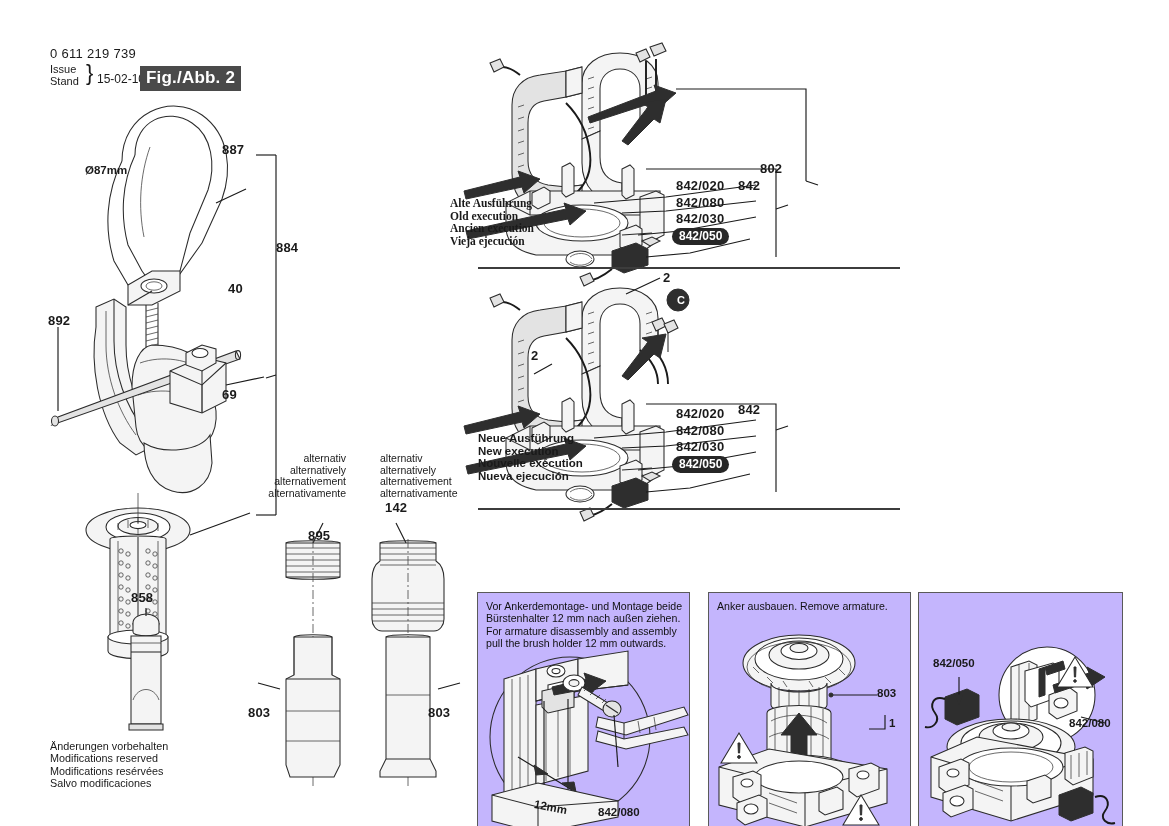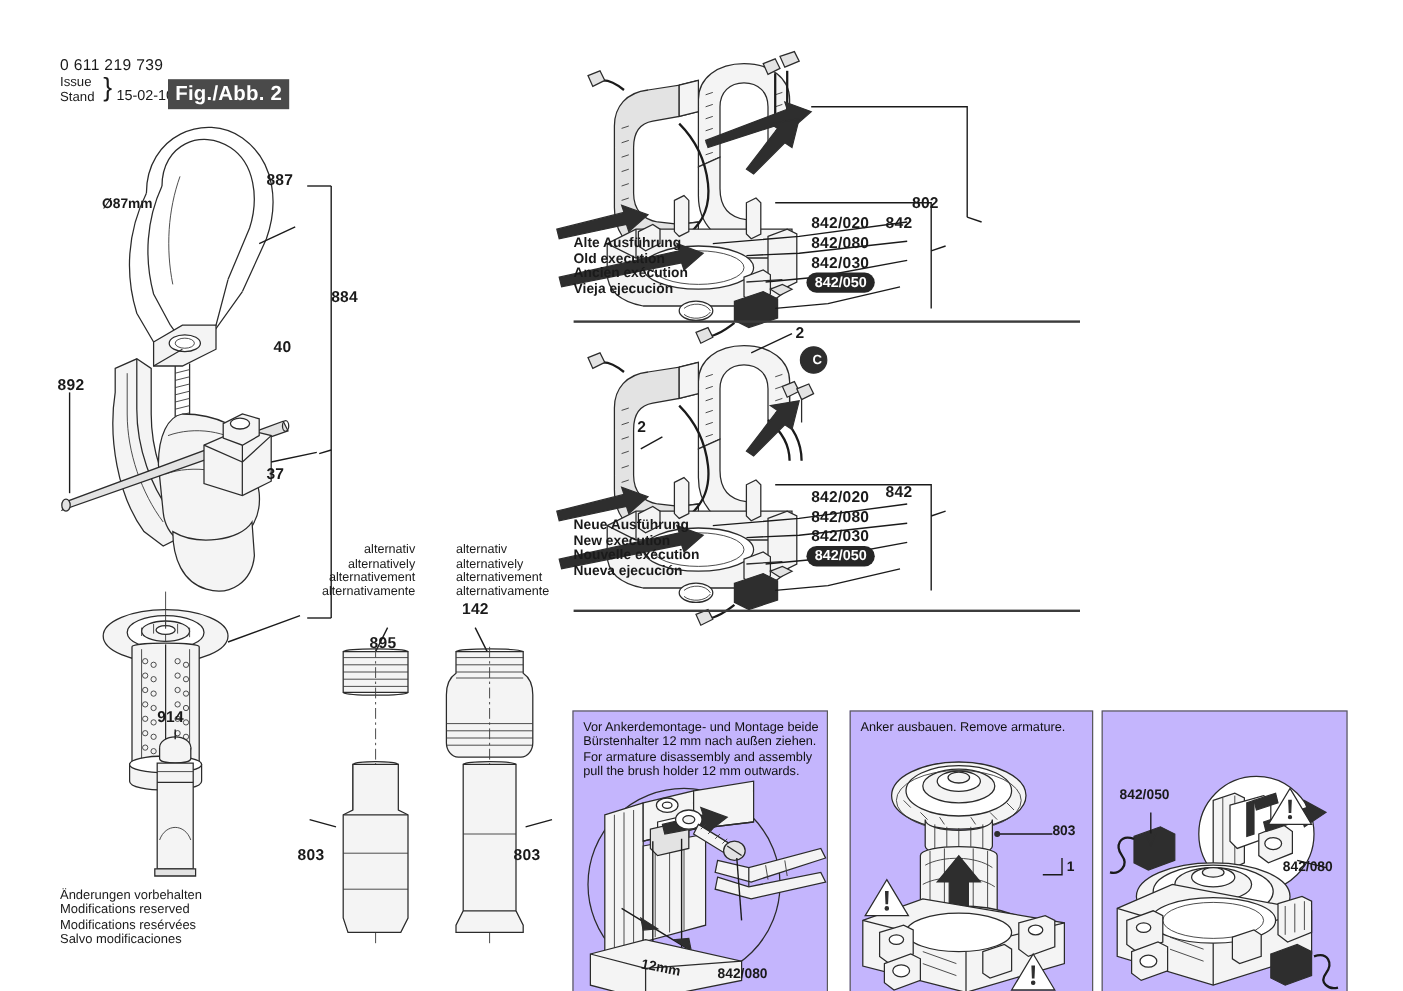--- a/index.html
+++ b/index.html
@@ -196,34 +196,34 @@
   <path class="leader" d="M216 60 L 236 60"></path>
   <path class="leader" d="M236 280 L 226 283"></path>
   <path class="leader" d="M236 280 L 236 420"></path>
   <path class="leader" d="M236 420 L 216 420"></path>
 </svg>
 
 <div class="abs lbl-sm" style="left:85px; top:164px;">Ø87mm</div>
 <div class="abs lbl" style="left:222px; top:142px;">887</div>
 <div class="abs lbl" style="left:276px; top:240px;">884</div>
 <div class="abs lbl" style="left:228px; top:281px;">40</div>
-<div class="abs lbl" style="left:222px; top:387px;">37</div>
+<div class="abs lbl" style="left:222px; top:387px;">69</div>
 <div class="abs lbl" style="left:48px; top:313px;">892</div>
 
 <svg class="abs" style="left:110px; top:608px;" width="80" height="125" viewBox="0 0 80 125">
   <ellipse class="fill-l" cx="36" cy="15" rx="13" ry="9"></ellipse>
   <path class="fill-l" d="M23 15 L 23 24 C 23 29, 49 29, 49 24 L 49 15"></path>
   <path class="fill-l" d="M21 28 L 51 28 L 51 116 L 21 116 Z"></path>
   <path class="ln" d="M21 44 L 51 44"></path>
   <path class="ln-t" d="M21 35 L 51 35"></path>
   <path class="ln-t" d="M23 92 C 28 78, 44 78, 49 92"></path>
   <path class="fill-m" d="M19 116 L 53 116 L 53 122 L 19 122 Z"></path>
   <path class="leader" d="M36 0 L 36 8"></path>
 </svg>
-<div class="abs lbl" style="left:131px; top:590px;">914</div>
+<div class="abs lbl" style="left:131px; top:590px;">858</div>
 
 <div class="abs txt-multi" style="left:258px; top:453px; width:88px; text-align:right;">alternativ
 alternatively
 alternativement
 alternativamente</div>
 <div class="abs lbl" style="left:308px; top:528px;">895</div>
 
 <svg class="abs" style="left:278px; top:515px;" width="80" height="275" viewBox="0 0 80 275">
   <path class="leader" d="M45 8 L 35 28"></path>
 
@@ -320,21 +320,21 @@
   <path class="leader" d="M336 136 L 348 140"></path>
 
   <path class="leader" d="M176 124 L 306 124 L 306 212"></path>
   <path class="leader" d="M306 164 L 318 160"></path>
   <path class="leader" d="M124 158 L 196 152 L 286 140"></path>
   <path class="leader" d="M152 168 L 196 166 L 286 156"></path>
   <path class="leader" d="M168 190 L 210 186 L 286 172"></path>
   <path class="leader" d="M176 212 L 220 208 L 280 194"></path>
 </svg>
 
-<div class="abs txt-multi-b" style="left:478px; top:197px;">Alte Ausführung
+<div class="abs txt-multi-b" style="left:450px; top:197px;font-family:Liberation Serif, serif;">Alte Ausführung
 Old execution
 Ancien exécution
 Vieja ejecución</div>
 <div class="abs lbl" style="left:760px; top:161px;">802</div>
 <div class="abs lbl" style="left:738px; top:178px;">842</div>
 <div class="abs lbl" style="left:676px; top:178px;">842/020</div>
 <div class="abs lbl" style="left:676px; top:195px;">842/080</div>
 <div class="abs lbl" style="left:676px; top:211px;">842/030</div>
 <div class="abs" style="left:672px; top:226px;"><span class="badge-dark">842/050</span></div>
 

